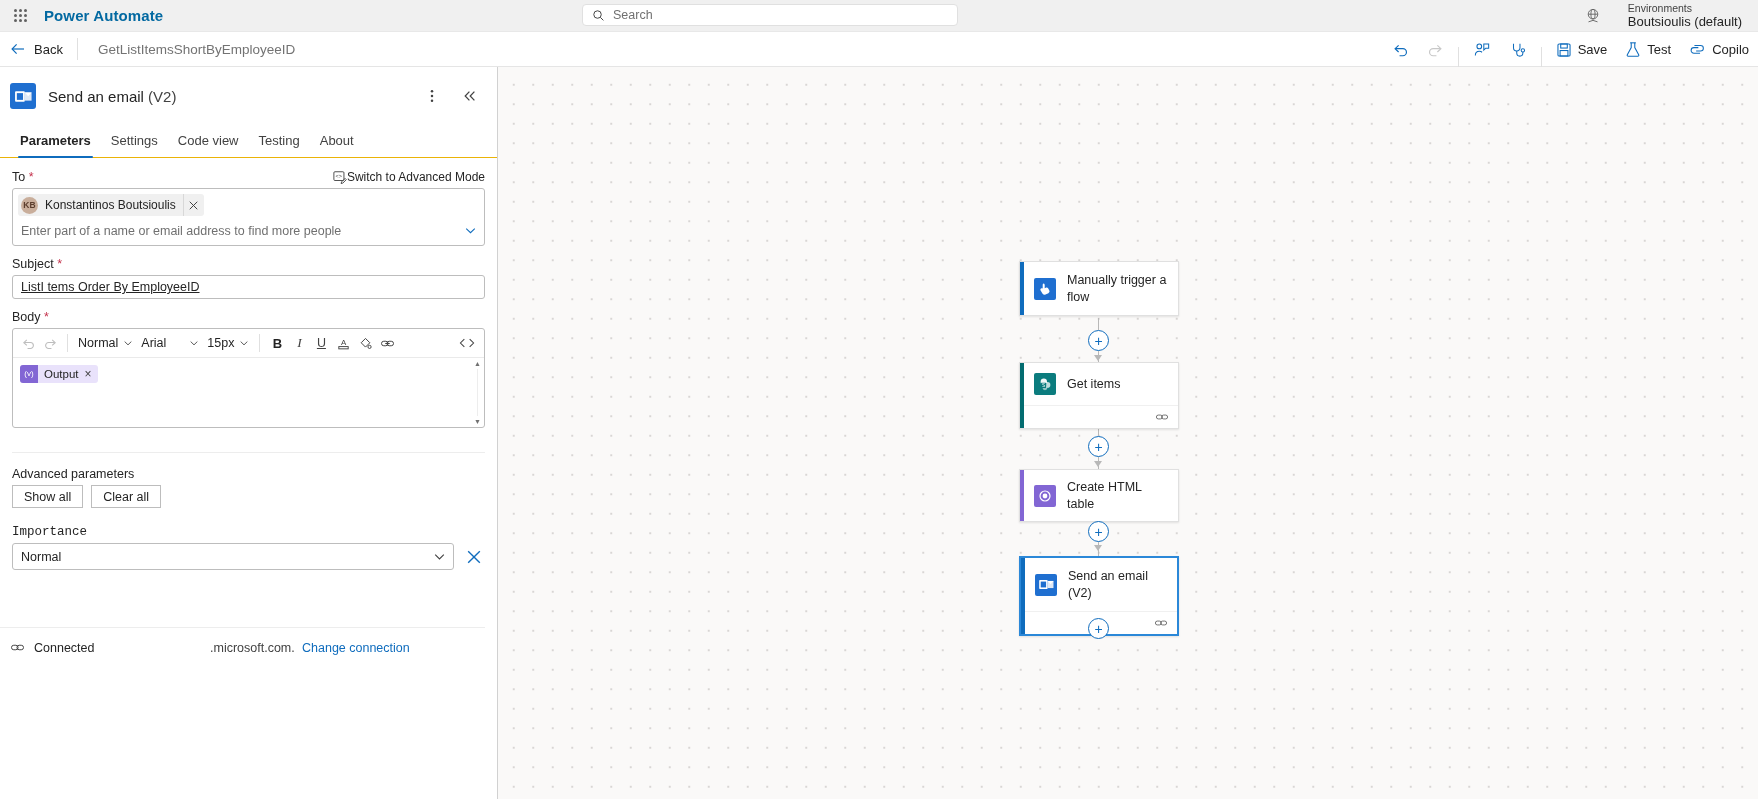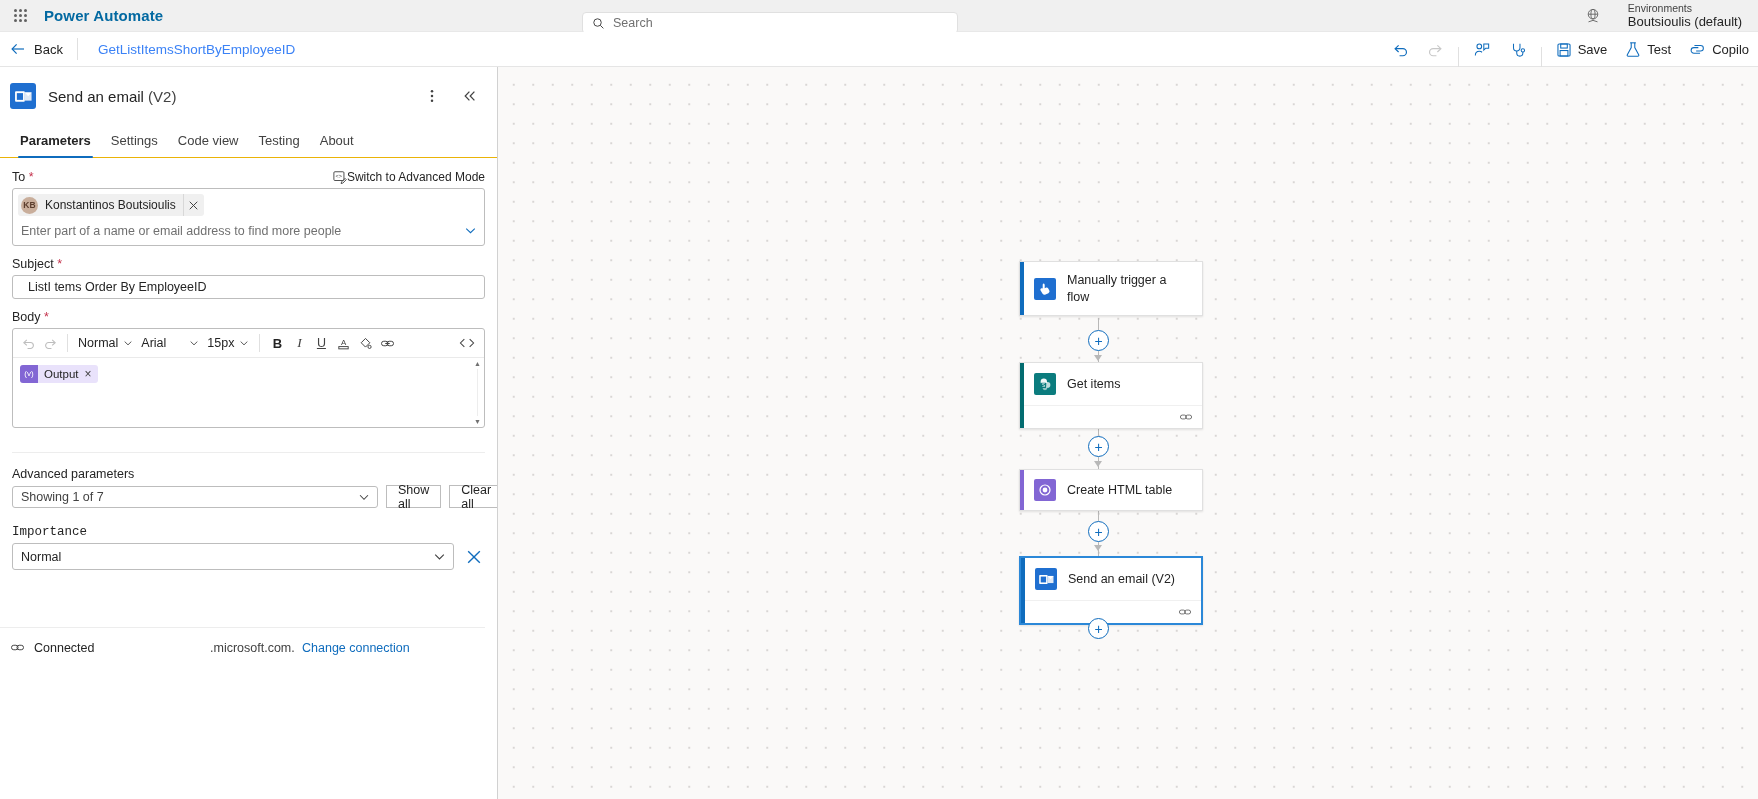--- a/index.html
+++ b/index.html
@@ -25,21 +25,21 @@
   .waffle-grid{
     display:grid; grid-template-columns:repeat(3,3px); grid-template-rows:repeat(3,3px);
     gap:2px;
   }
   .waffle-grid i{ background:#616161; border-radius:50%; width:3px; height:3px; display:block; }
   .brand{
     font-size:15px; font-weight:700; color:#0369a1; letter-spacing:.1px;
     padding-left:4px; cursor:pointer;
   }
   .search-wrap{
-    position:absolute; left:582px; top:12px; width:376px; height:22px;
+    position:absolute; left:582px; top:4px; width:376px; height:22px;
     background:#ffffff; border:1px solid #e0e0e0; border-radius:4px;
     display:flex; align-items:center; padding:0 9px; gap:8px;
     cursor:text;
   }
   .search-wrap .ph{ color:#707070; font-size:12.5px; }
   .env-box{
     position:absolute; right:8px; top:0; height:32px;
     display:flex; align-items:center; gap:26px; padding:0 8px; cursor:pointer;
   }
   .env-text{ line-height:1.12; }
@@ -49,21 +49,21 @@
   
   .cmd-bar{
     height:35px; background:#ffffff; border-bottom:1px solid #e5e5e5;
     display:flex; align-items:center; position:relative;
   }
   .back-btn{
     display:flex; align-items:center; gap:8px; padding:0 14px 0 10px;
     height:35px; cursor:pointer; color:#242424; font-size:13px;
   }
   .cmd-divider{ width:1px; height:22px; background:#e0e0e0; }
-  .flow-name{ padding-left:20px; font-size:13.5px; color:#3b82f6; }
+  .flow-name{ padding-left:20px; font-size:13.5px; color:#737373; }
   .cmd-right{
     position:absolute; right:0; top:0; height:35px;
     display:flex; align-items:flex-end; gap:0;
   }
   .cmd-btn{
     display:flex; align-items:center; gap:6px; height:35px;
     padding:0 9px; cursor:pointer; color:#242424; font-size:13px;
     white-space:nowrap;
   }
   .cmd-btn.disabled{ color:#c8c8c8; }
@@ -135,22 +135,22 @@
     border-left:1px solid #d8d8d8; color:#424242; cursor:pointer; font-size:12px;
   }
   .people-input{
     display:flex; align-items:center; justify-content:space-between;
     height:29px; padding:0 2px 0 3px;
   }
   .people-input .ph{ color:#707070; font-size:12.5px; }
 
   .txt-input{
     border:1px solid #bdbdbd; border-radius:3px; height:24px;
-    display:flex; align-items:center; padding:0 15px; background:#fff;
-    font-size:12.5px; color:#242424;
+    display:flex; align-items:center; padding:0 8px; background:#fff;
+    font-size:12.5px; color:#242424;text-decoration:underline;
   }
 
   
   .rte{ border:1px solid #bdbdbd; border-radius:3px; background:#fff; }
   .rte-tb{
     display:flex; align-items:center; height:29px; gap:0;
     border-bottom:1px solid #eaeaea; padding:0 4px; position:relative;
   }
   .tb-ico{
     width:22px; height:22px; display:flex; align-items:center; justify-content:center;
@@ -220,21 +220,21 @@
   .conn-change{ color:#0f6cbd; cursor:pointer; margin-left:10px; }
 
   
   .canvas{
     flex:1; position:relative; background:#faf9f8;
     background-image:radial-gradient(circle, #d8d6d4 1px, transparent 1.2px);
     background-size:19.5px 19.5px; background-position:6px 8px;
     overflow:hidden;
   }
   .node{
-    position:absolute; left:521px; width:184px;
+    position:absolute; left:521px; width:160px;
     background:#ffffff; border:1px solid #e0e0e0;
     box-shadow:0 1px 2px rgba(0,0,0,.10);
     display:flex; flex-direction:column;
   }
   .node.selected{ border:2px solid #2b88d8; }
   .node-accent{ position:absolute; left:0; top:0; bottom:0; width:4px; }
   .node.selected .node-accent{ left:-0px; }
   .node-main{ display:flex; align-items:center; gap:11px; padding:10px 10px 10px 14px; }
   .node-ico{
     width:22px; height:22px; border-radius:2px; flex:0 0 auto;
@@ -526,26 +526,20 @@
             <span class="sc-track"></span>
             <span class="sc-arrow">▼</span>
           </div>
         </div>
       </div>
 
       <div class="divider"></div>
 
       <div class="fld-label">Advanced parameters</div>
       <div class="adv-row">
-        <div class="select showing">
-          <span>Showing 1 of 7</span>
-          <svg width="12" height="12" viewBox="0 0 13 13">
-            <polyline points="2.2,4.6 6.5,9 10.8,4.6" fill="none" stroke="#424242" stroke-width="1.1"></polyline>
-          </svg>
-        </div>
         <div class="btn">Show all</div>
         <div class="btn">Clear all</div>
       </div>
 
       <div class="fld-label" style="margin-top:17px;font-family:Liberation Mono, monospace;">Importance</div>
       <div class="imp-row">
         <div class="select imp">
           <span>Normal</span>
           <svg width="13" height="13" viewBox="0 0 13 13">
             <polyline points="2.2,4.6 6.5,9 10.8,4.6" fill="none" stroke="#424242" stroke-width="1.1"></polyline>

